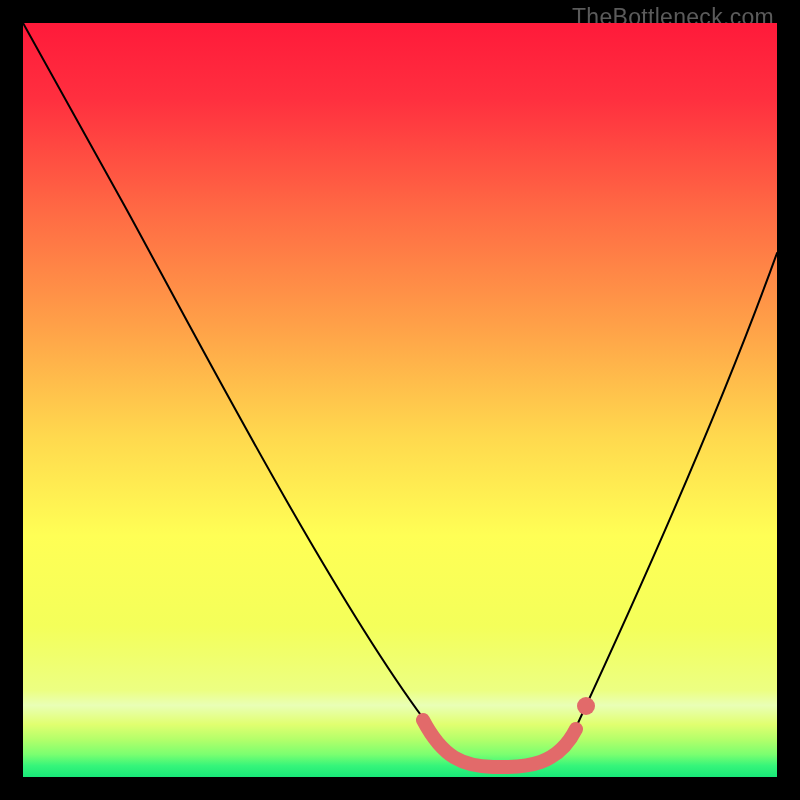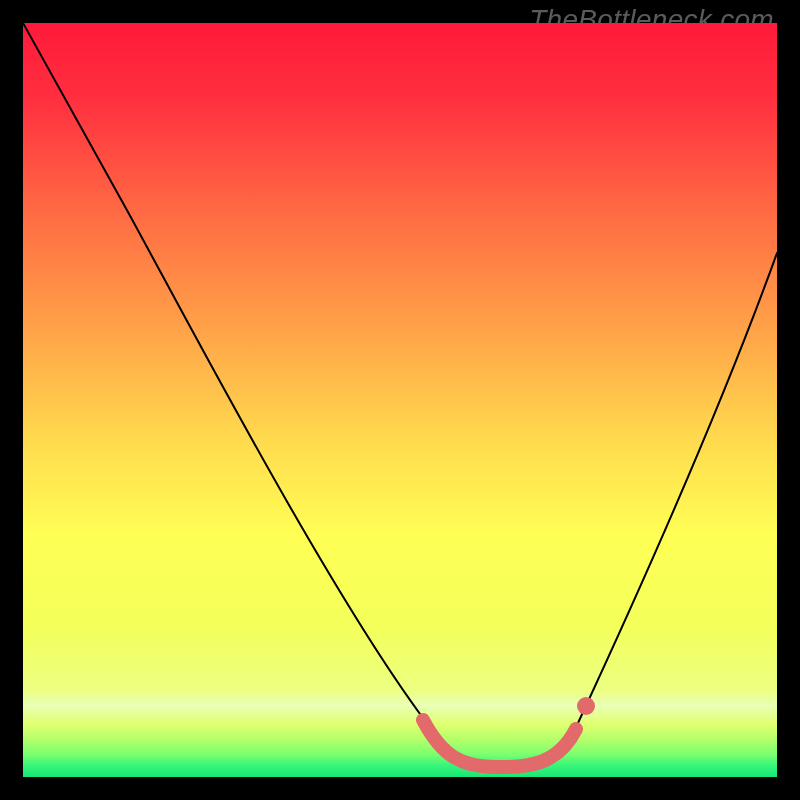--- a/index.html
+++ b/index.html
@@ -18,24 +18,23 @@
     width: 754px;
     height: 754px;
     box-sizing: border-box;
     background: #000;
   }
   .watermark {
     position: absolute;
     top: 4px;
     right: 26px;
     color: #5b5b5b;
-    font-size: 28px;
+    font-size: 23px;
     font-weight: 500;
     letter-spacing: 0.3px;
-    font-style: italic;
   }
   svg {
     position: absolute;
     left: 0;
     top: 0;
   }
 </style>
 </head>
 <body>
 

